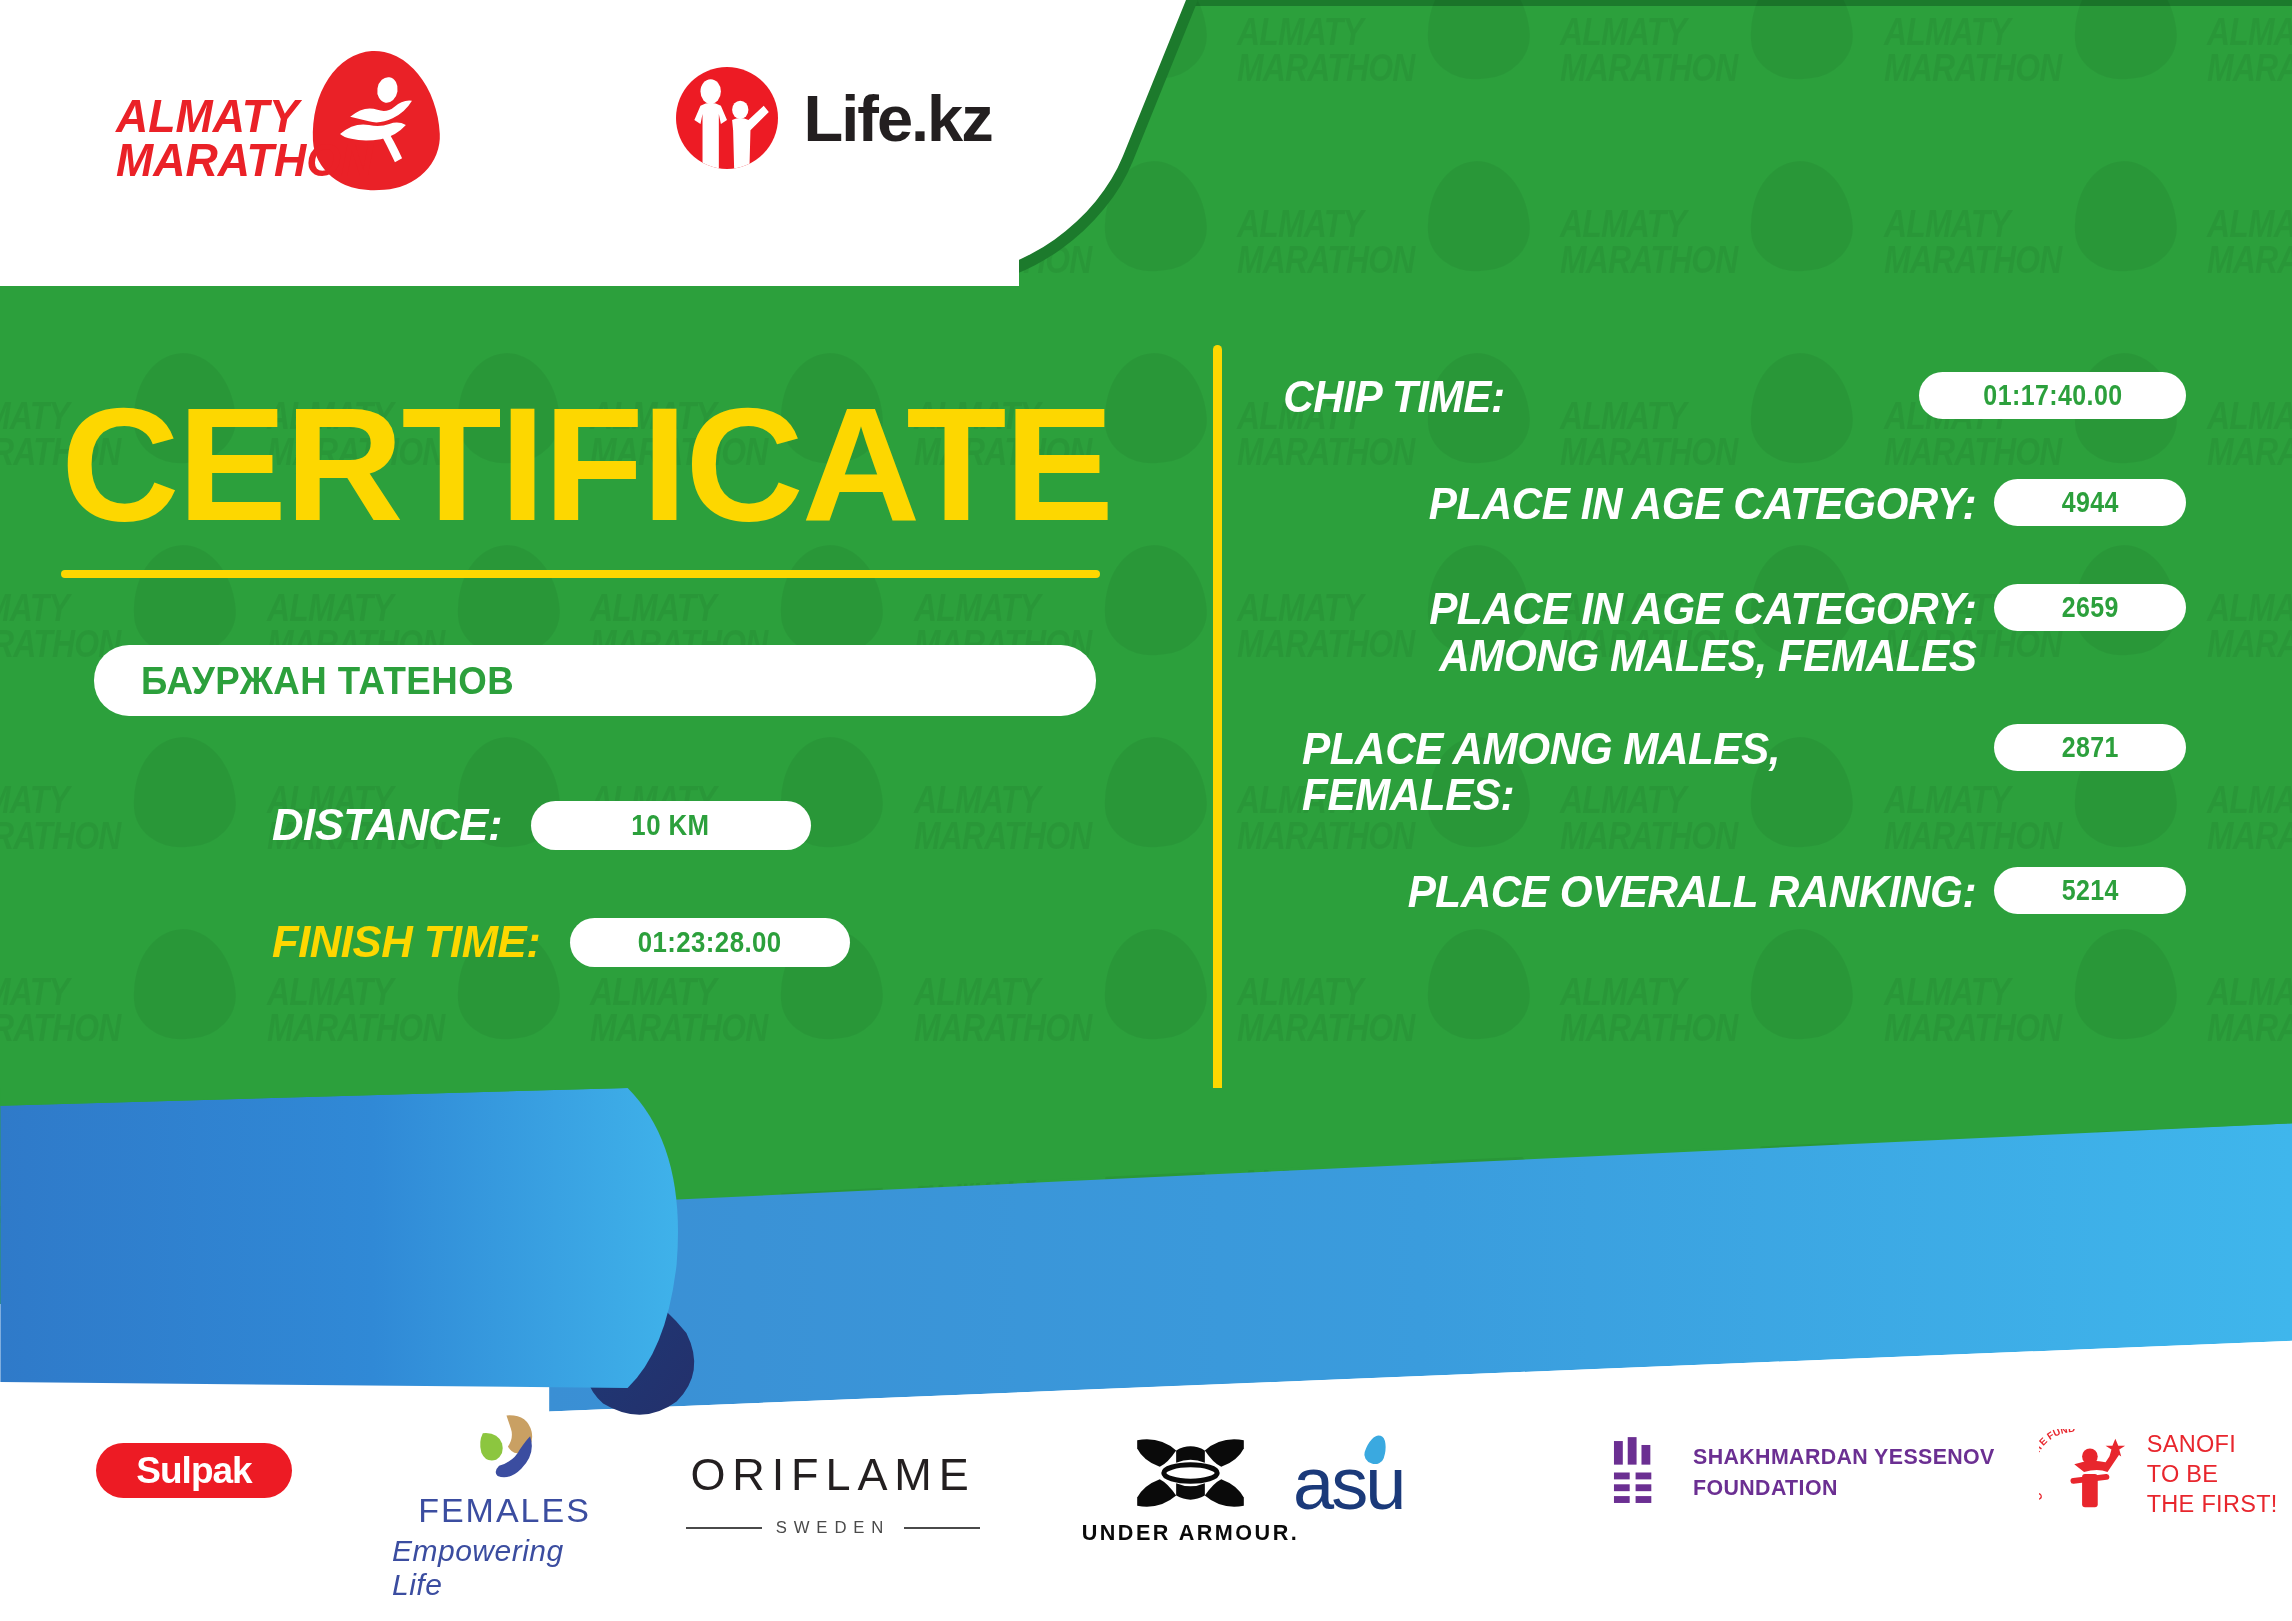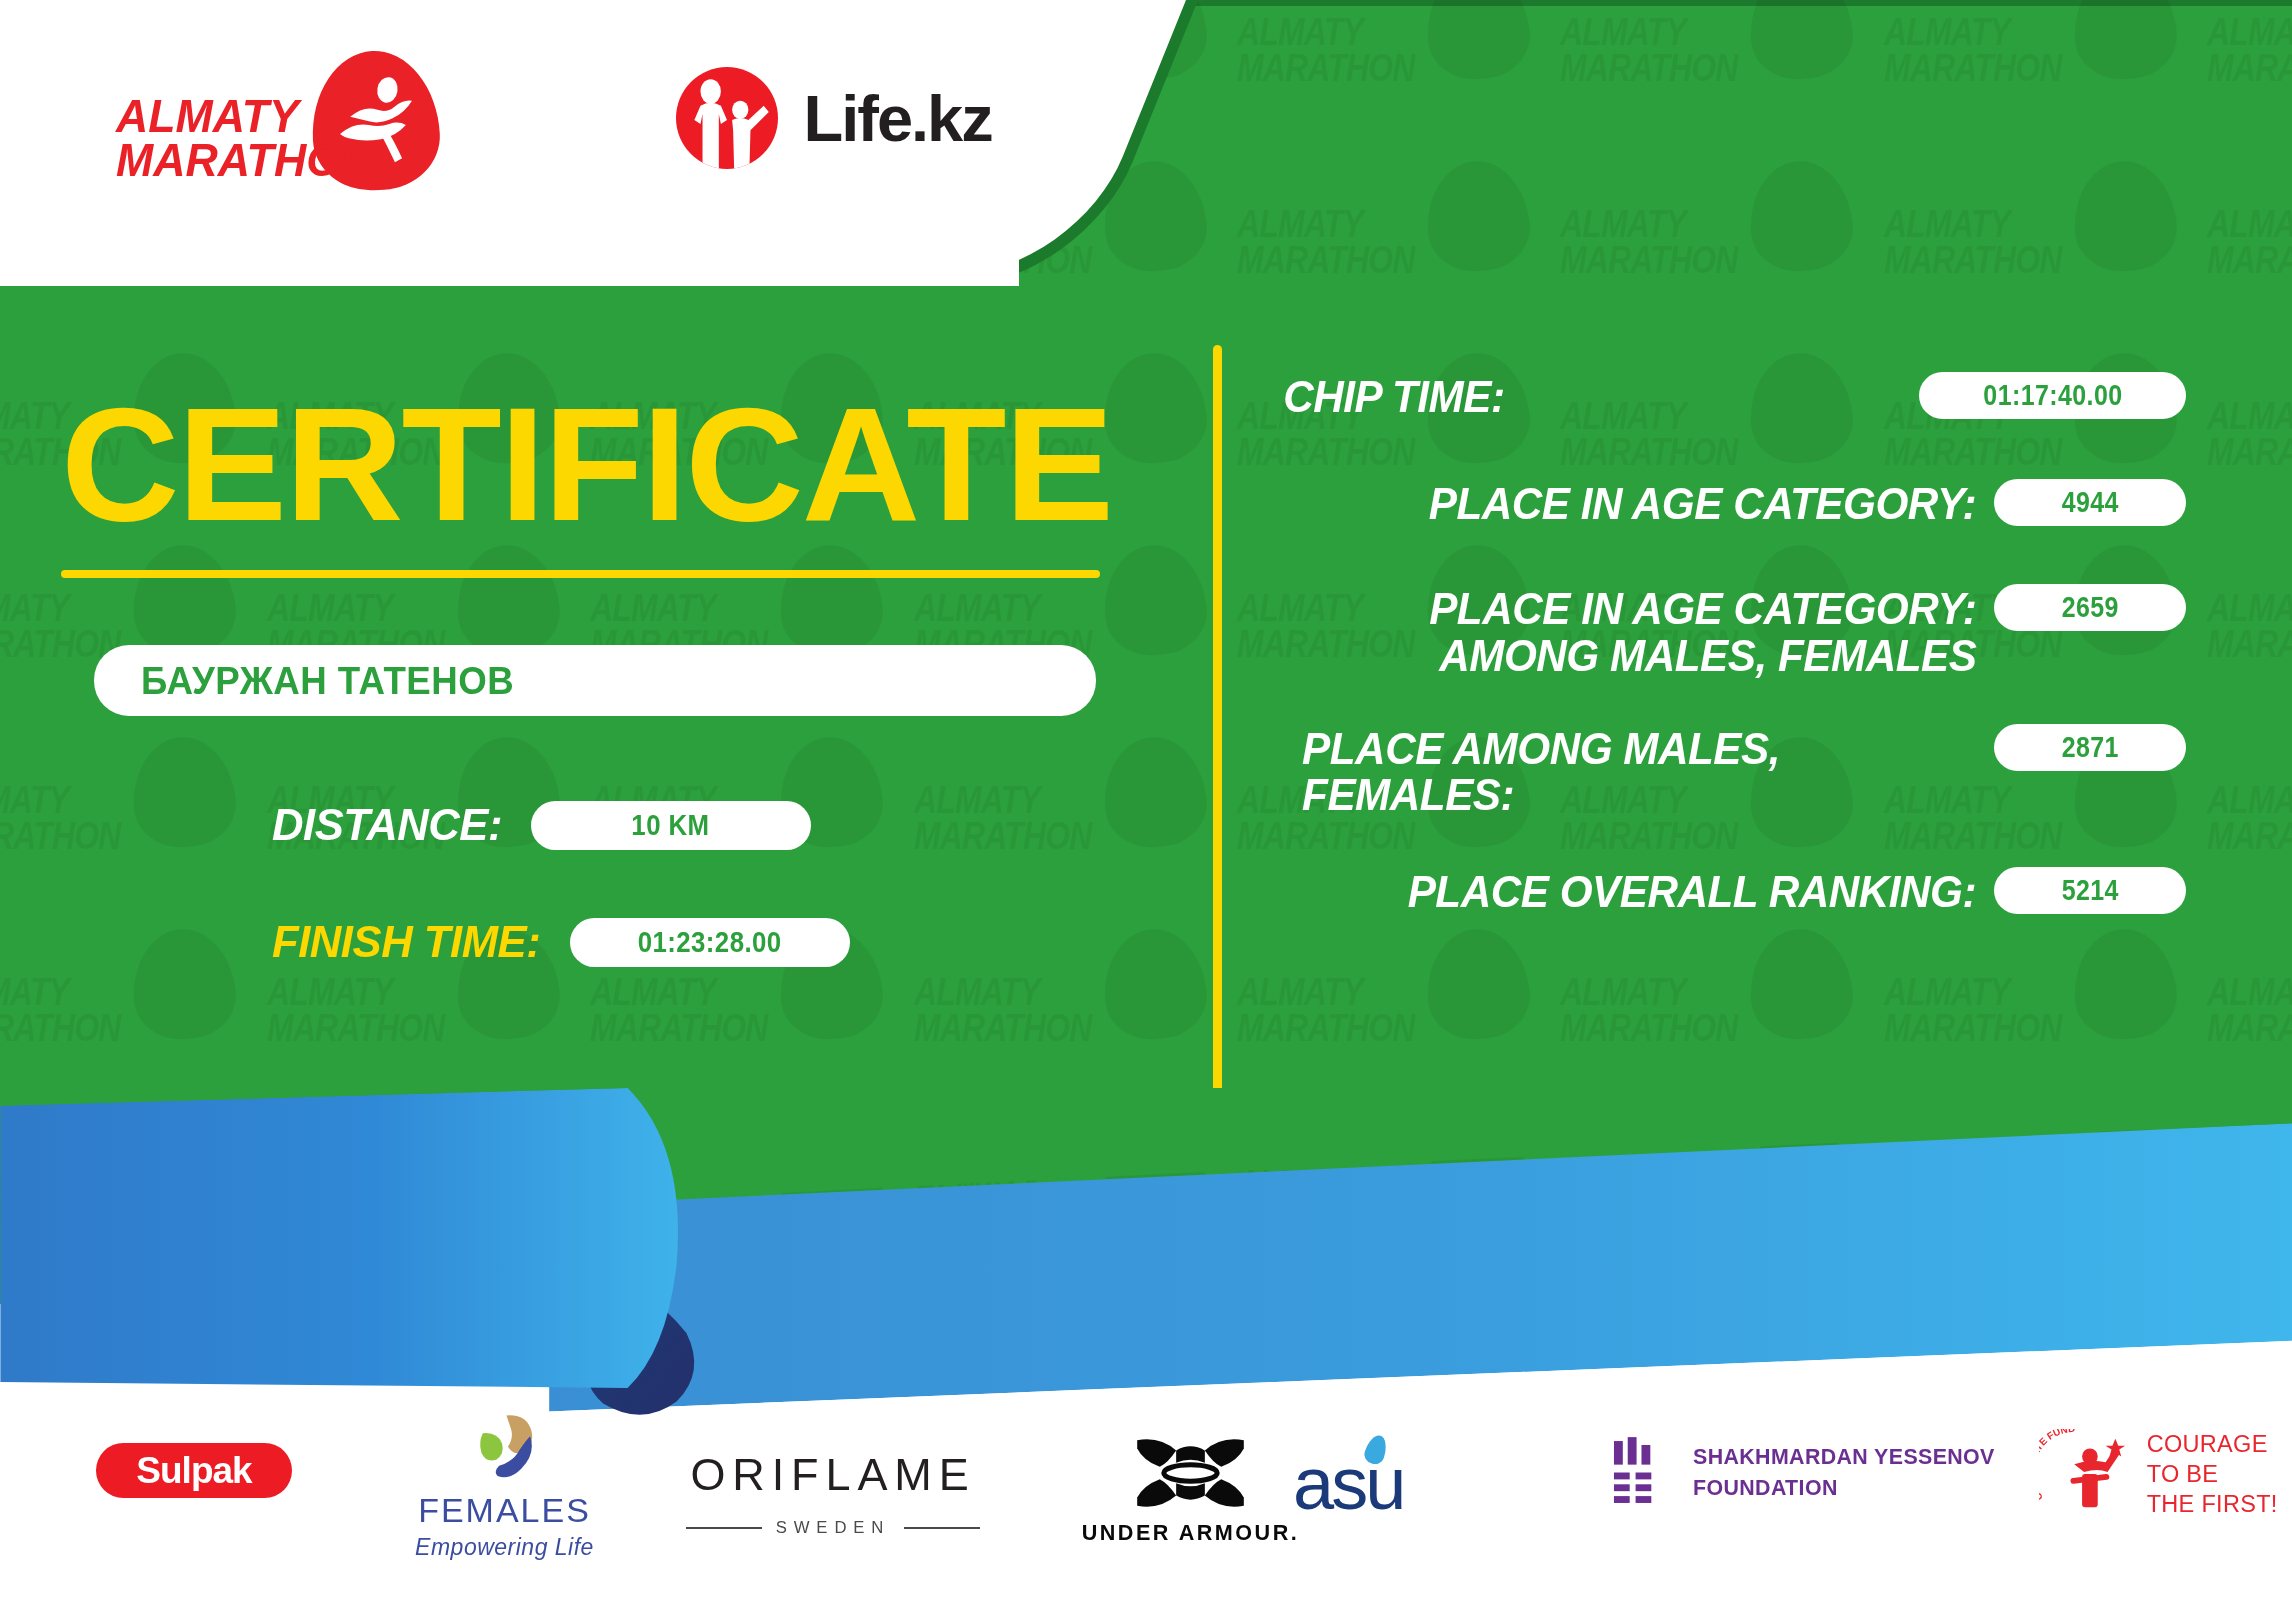--- a/index.html
+++ b/index.html
@@ -253,21 +253,21 @@
     display:flex; align-items:center; justify-content:center;
   }
   .sulpak-pill span {
     color:#fff; font-weight:bold; font-size:37px; letter-spacing:-1px;
   }
 
   .sp-sanofi { left:392px; top:1411px; width:225px; flex-direction:column; }
   .sanofi-mark { position:relative; width:74px; height:74px; margin-bottom:5.9px; }
   .sanofi-name { color:#3b4da0; font-size:34px; letter-spacing:2px; }
   .sanofi-tag {
-    color:#3b4da0; font-size:23px; font-style:italic;
+    color:#3b4da0; font-size:30px; font-style:italic;
     margin-top:3.9px; letter-spacing:0.5px;
   }
 
   .sp-oriflame { left:686px; top:1449px; width:294px; flex-direction:column; }
   .ori-name { color:#231f20; font-size:45px; letter-spacing:6.9px; font-weight:300; }
   .ori-sub {
     display:flex; align-items:center; gap:13.7px; margin-top:17px; width:100%;
   }
   .ori-sub .ln { flex:1; height:1.5px; background:#4a4a4a; }
   .ori-sub span { color:#4a4a4a; font-size:16.7px; letter-spacing:6.9px; }
@@ -907,20 +907,20 @@
       <text font-size="10" font-weight="bold" fill="#e8262d" font-family="Liberation Sans, sans-serif">
         <textPath href="#arcpath" startOffset="2%">CORPORATE FUND</textPath>
       </text>
       <circle cx="52" cy="28" r="8" fill="#e8262d"></circle>
       <path d="M36 36 Q52 30 68 34 L76 22 L82 26 L70 44 Q60 40 46 44 Z" fill="#e8262d"></path>
       <rect x="44" y="46" width="16" height="34" rx="3" fill="#e8262d"></rect>
       <rect x="32" y="48" width="40" height="6" rx="3" fill="#e8262d" transform="rotate(-7 52 51)"></rect>
       <polygon points="78,10 81,17 88,17 82,21 84,28 78,24 72,28 74,21 68,17 75,17" fill="#e8262d"></polygon>
     </svg>
     <div class="cour-text">
-      <div>COURAGE</div>
+      <div>SANOFI</div>
       <div>TO BE</div>
       <div>THE FIRST!</div>
     </div>
   </div>
 
 </div>
 
 
 </body></html>

